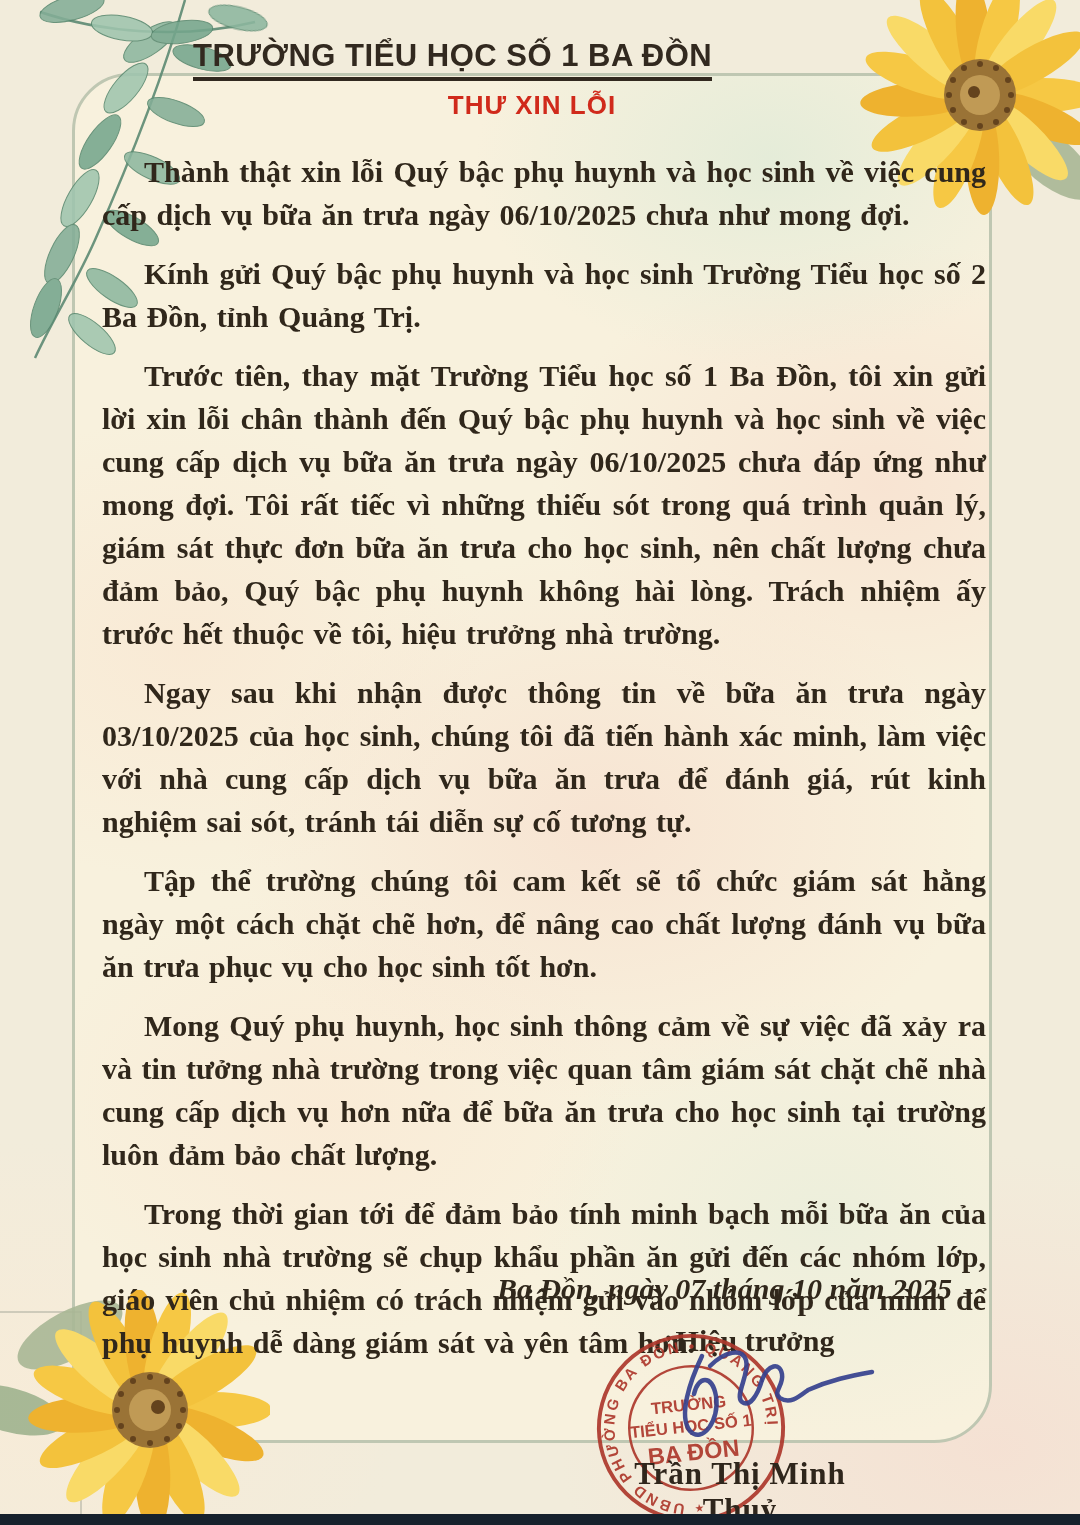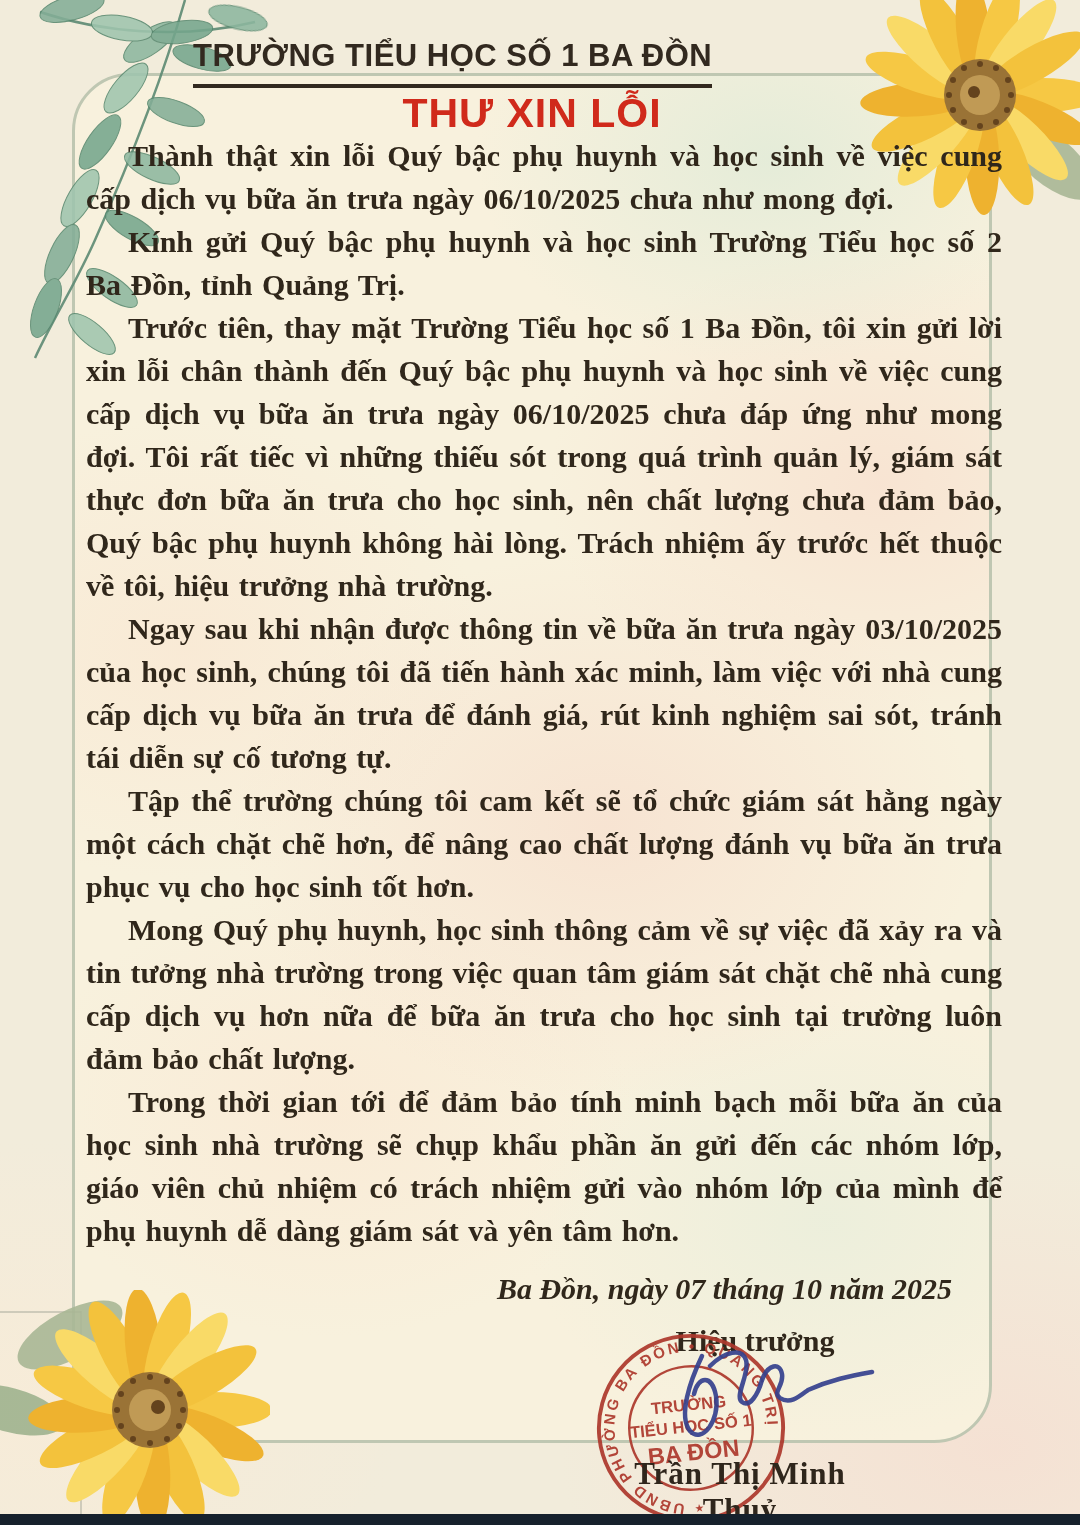--- a/index.html
+++ b/index.html
@@ -27,33 +27,33 @@
   }
   .seam{position:absolute;background:rgba(168,170,155,.5);}
   .seam.v1{left:80px;top:1311px;width:2px;height:214px;}
   .seam.h1{left:0;top:1311px;width:81px;height:2px;}
   .seam.h2{left:900px;top:137px;width:90px;height:2px;opacity:.6;}
 
   .school-header{
     position:absolute;left:193px;top:38px;
     font-family:"Liberation Sans","DejaVu Sans",sans-serif;
     font-weight:bold;font-size:31px;letter-spacing:.5px;color:#32291f;
-    border-bottom:4px solid #32291f;padding-bottom:10px;
+    border-bottom:4px solid #32291f;padding-bottom:3px;
   }
   .letter-title{
     position:absolute;left:72px;top:90px;width:920px;text-align:center;
     font-family:"Liberation Sans","DejaVu Sans",sans-serif;
-    font-weight:bold;font-size:41px;letter-spacing:1px;color:#d02a1b;
+    font-weight:bold;font-size:26px;letter-spacing:1px;color:#d02a1b;
   }
   .letter-body{
     position:absolute;left:86px;top:134px;width:916px;
     font-weight:bold;font-size:30px;line-height:43px;color:#30271b;
   }
   .letter-body p{
-    margin:0;text-align:justify;text-indent:42px;word-spacing:2px;
+    margin:16px;text-align:justify;text-indent:42px;word-spacing:2px;
   }
   .date-line{
     position:absolute;right:128px;top:1272px;
     font-weight:bold;font-style:italic;font-size:30px;color:#30271b;
   }
   .role-line{
     position:absolute;left:640px;top:1324px;width:230px;text-align:center;
     font-weight:bold;font-size:30px;color:#30271b;
   }
   .signer-name{

